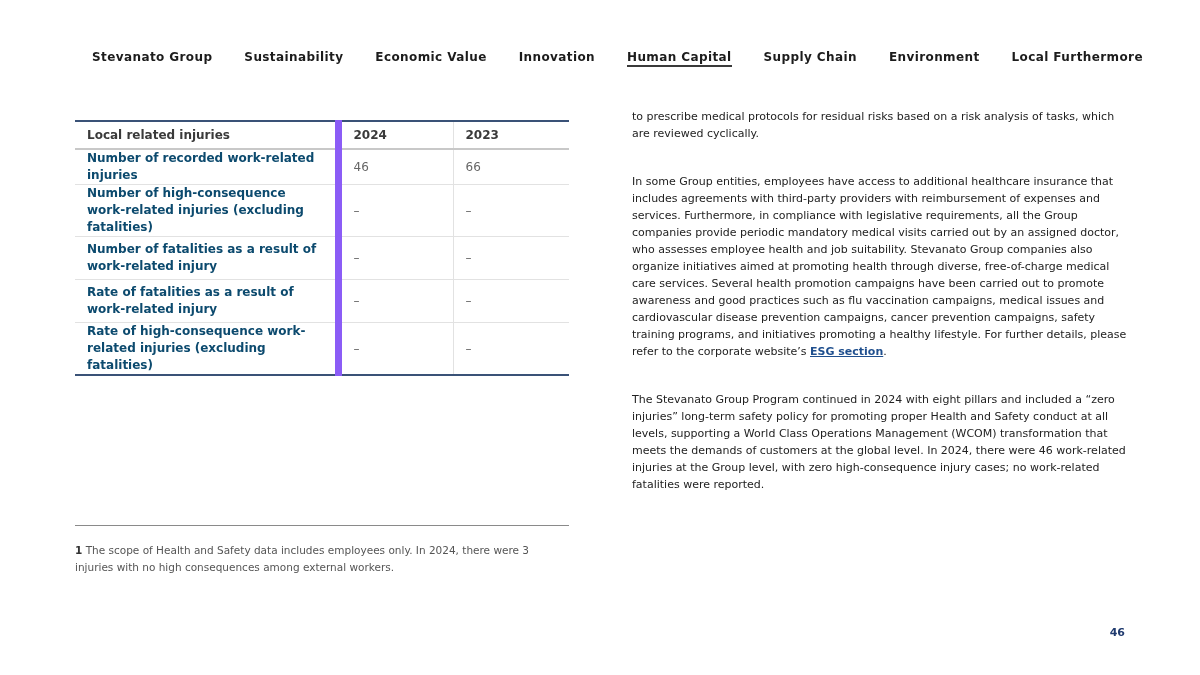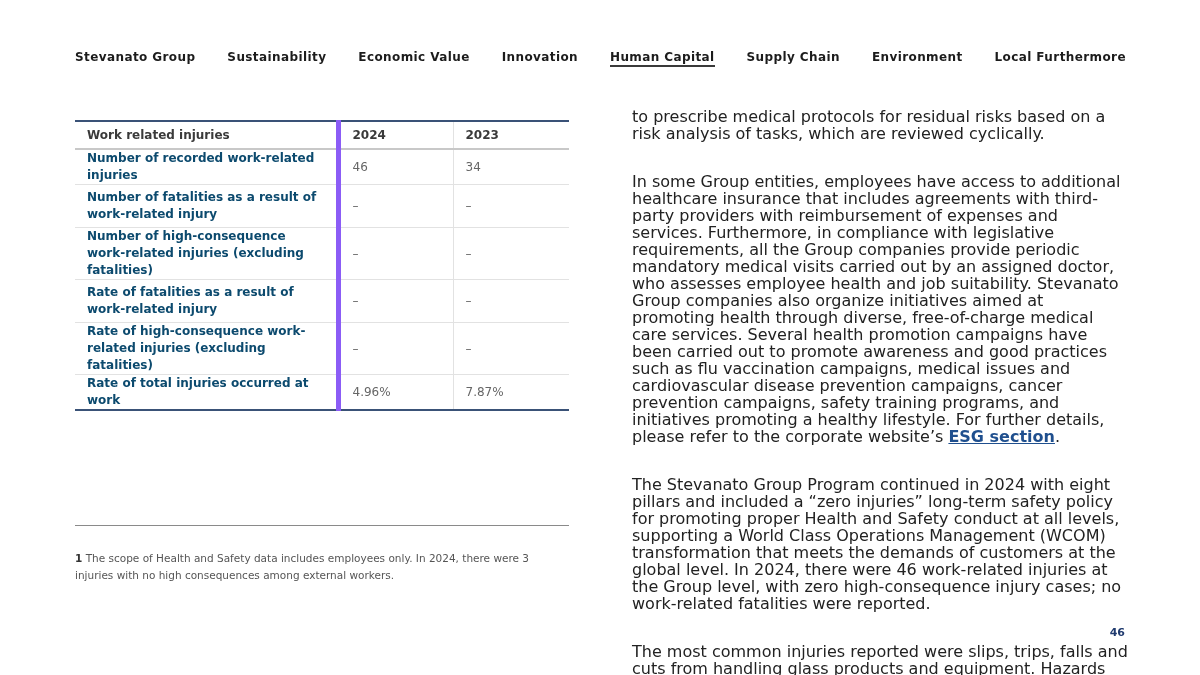--- a/index.html
+++ b/index.html
@@ -1,46 +1,46 @@
 <!DOCTYPE html>
 <html><head>
 <meta charset="utf-8">
 <style>
   * { box-sizing: border-box; margin: 0; padding: 0; }
   html, body { width: 1200px; height: 675px; background: #ffffff; overflow: hidden; }
   body { font-family: "DejaVu Sans", sans-serif; color: #222; position: relative; }
 
-  .topnav { position: absolute; top: 50px; left: 75px; width: 1051px; display: flex; justify-content: space-between; text-align: center; }
+  .topnav { position: absolute; top: 50px; left: 92px; width: 1051px; display: flex; justify-content: space-between; text-align: center; }
   .nav-item { font-family: "DejaVu Sans", sans-serif; font-weight: bold; font-size: 12px; letter-spacing: 0.4px; color: #1c1c1c; cursor: pointer; padding-bottom: 1px; }
   .nav-item.active { border-bottom: 2px solid #3a3a3a; }
 
   .left { position: absolute; left: 75px; top: 120px; width: 494px; }
   .table-title { font-family: "DejaVu Sans", sans-serif; font-weight: bold; font-size: 14.5px; color: #1f3a6e; margin-left: 13px; margin-bottom: 9px; letter-spacing: -0.1px; }
   .table-title sup { font-size: 8px; vertical-align: top; position: relative; top: -2px; }
 
   table { width: 494px; border-collapse: collapse; border-top: 2px solid #3a5277; border-bottom: 2px solid #3a5277; }
   th, td { font-size: 12px; text-align: left; vertical-align: middle; }
   th { font-weight: bold; color: #3a3a3a; height: 28px; padding: 0 12px; border-bottom: 2px solid #c8c8c8; }
   td { padding: 0 12px; border-bottom: 1px solid #e2e2e2; color: #666; }
   td.label { font-weight: bold; color: #0c4a6e; line-height: 17px; }
   td.label sup { font-size: 7px; vertical-align: top; position: relative; top: -2px; }
   tr:last-child td { border-bottom: none; }
   th:nth-child(1), td:nth-child(1) { width: 263px; }
-  th:nth-child(2), td:nth-child(2) { width: 115px; border-left: 5px solid #8b5cf6; }
+  th:nth-child(2), td:nth-child(2) { width: 115px; border-left: 7px solid #8b5cf6; }
   th:nth-child(3), td:nth-child(3) { width: 116px; border-left: 1px solid #e2e2e2; }
   tr.single td { height: 26px; }
   tr.double td { height: 43px; }
 
-  .footnotes { position: absolute; left: 75px; top: 525px; width: 494px; border-top: 1px solid #8a8a8a; padding-top: 24px; }
+  .footnotes { position: absolute; left: 75px; top: 525px; width: 494px; border-top: 1px solid #8a8a8a; padding-top: 16px; }
   .footnote { font-size: 10.5px; color: #555; line-height: 17px; }
   .footnote b { color: #333; }
   .footnote + .footnote { margin-top: 22px; }
 
   .right { position: absolute; left: 632px; top: 108px; width: 496px; }
-  .para { font-size: 16px; line-height: 17px; color: #222; }
+  .para { font-size: 11px; line-height: 17px; color: #222; }
   .para + .para { margin-top: 31px; }
   .para a { color: #1f4f8e; font-weight: bold; text-decoration: underline; }
 
   .page-num { position: absolute; right: 75px; top: 626px; font-size: 11px; font-weight: bold; color: #1f3a6e; }
 </style>
 </head>
 <body>
 
 <nav class="topnav">
   <span class="nav-item">Stevanato Group</span>
@@ -50,64 +50,58 @@
   <span class="nav-item active">Human Capital</span>
   <span class="nav-item">Supply Chain</span>
   <span class="nav-item">Environment</span>
   <span class="nav-item">Local Furthermore</span>
 </nav>
 
 <section class="left">
   <table>
     <thead>
       <tr>
-        <th>Work related injuries</th>
+        <th>Local related injuries</th>
         <th>2024</th>
         <th>2023</th>
       </tr>
     </thead>
     <tbody>
       <tr class="single">
         <td class="label"><span>Number of recorded work-related injuries</span></td>
         <td>46</td>
-        <td>34</td>
+        <td>66</td>
       </tr>
       <tr class="double">
-        <td class="label"><span>Number of fatalities as a result of work-related injury</span></td>
+        <td class="label"><span>Number of high-consequence work-related injuries (excluding fatalities)</span></td>
         <td>–</td>
         <td>–</td>
       </tr>
       <tr class="double">
-        <td class="label"><span>Number of high-consequence work-related injuries (excluding fatalities)</span></td>
+        <td class="label"><span>Number of fatalities as a result of work-related injury</span></td>
         <td>–</td>
         <td>–</td>
       </tr>
       <tr class="double">
         <td class="label"><span>Rate of fatalities as a result of work-related injury</span></td>
         <td>–</td>
         <td>–</td>
       </tr>
       <tr class="double">
         <td class="label"><span>Rate of high-consequence work-related injuries (excluding fatalities)</span></td>
         <td>–</td>
         <td>–</td>
       </tr>
-      <tr class="single">
-        <td class="label"><span>Rate of total injuries occurred at work</span></td>
-        <td>4.96%</td>
-        <td>7.87%</td>
-      </tr>
     </tbody>
   </table>
 </section>
 
 <section class="footnotes">
   <p class="footnote"><b>1</b><span> The scope of Health and Safety data includes employees only. In 2024, there were 3 injuries with no high consequences among external workers.</span></p>
 </section>
 
 <section class="right">
   <p class="para">to prescribe medical protocols for residual risks based on a risk analysis of tasks, which are reviewed cyclically.</p>
   <p class="para"><span>In some Group entities, employees have access to additional healthcare insurance that includes agreements with third-party providers with reimbursement of expenses and services. Furthermore, in compliance with legislative requirements, all the Group companies provide periodic mandatory medical visits carried out by an assigned doctor, who assesses employee health and job suitability. Stevanato Group companies also organize initiatives aimed at promoting health through diverse, free-of-charge medical care services. Several health promotion campaigns have been carried out to promote awareness and good practices such as flu vaccination campaigns, medical issues and cardiovascular disease prevention campaigns, cancer prevention campaigns, safety training programs, and initiatives promoting a healthy lifestyle. For further details, please refer to the corporate website’s </span><a>ESG section</a><span>.</span></p>
   <p class="para">The Stevanato Group Program continued in 2024 with eight pillars and included a “zero injuries” long-term safety policy for promoting proper Health and Safety conduct at all levels, supporting a World Class Operations Management (WCOM) transformation that meets the demands of customers at the global level. In 2024, there were 46 work-related injuries at the Group level, with zero high-consequence injury cases; no work-related fatalities were reported.</p>
-  <p class="para">The most common injuries reported were slips, trips, falls and cuts from handling glass products and equipment. Hazards include slippery surfaces and uneven footing, which are identified and eliminated through the accident investigation procedure.</p>
 </section>
 
 <div class="page-num">46</div>
 
 </body></html>

